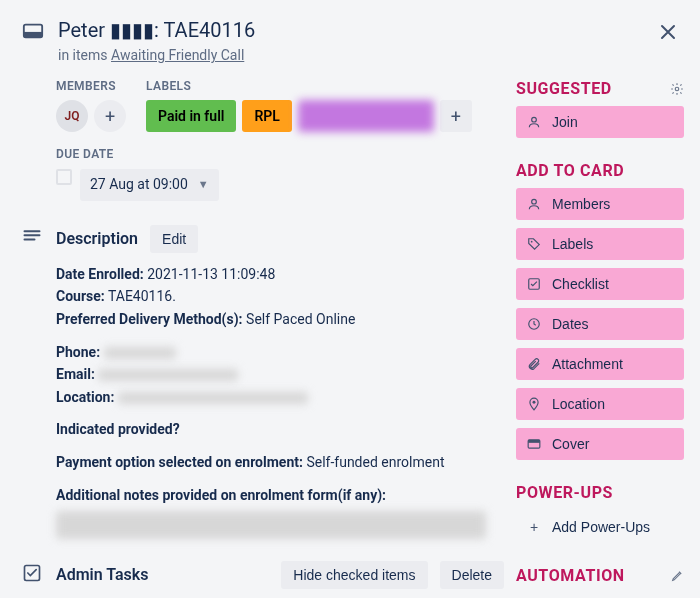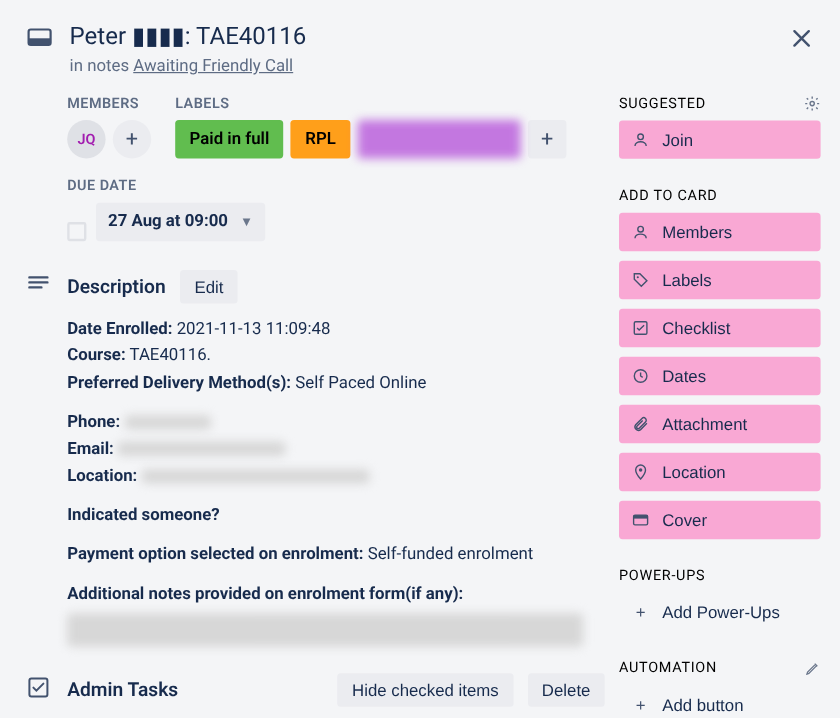--- a/index.html
+++ b/index.html
@@ -49,21 +49,21 @@
     overflow: hidden;
   }
   .main-col { flex: 1; padding-left: 34px; overflow-y: auto; }
   .side-col { width: 168px; flex-shrink: 0; overflow-y: auto; }
 
   .meta-row { display: flex; gap: 20px; margin-bottom: 14px; }
   .meta-label { font-size: 12px; font-weight: 600; color: #5e6c84; letter-spacing: .4px; margin-bottom: 6px; }
   .members-row { display: flex; gap: 6px; align-items: center; }
   .avatar {
     width: 32px; height: 32px; border-radius: 50%;
-    background: #dfe1e6; color: #a21caf;
+    background: #dfe1e6; color: #7f1d1d;
     display: flex; align-items: center; justify-content: center;
     font-size: 12px; font-weight: 600;
   }
   .add-circle {
     width: 32px; height: 32px; border-radius: 50%;
     background: #ebecf0; color: #42526e;
     display: flex; align-items: center; justify-content: center;
     font-size: 18px; cursor: pointer;
   }
   .labels-row { display: flex; gap: 6px; align-items: center; }
@@ -76,21 +76,21 @@
   .label-orange { background: #ff9f1a; }
   .label-purple { width: 136px; background: #c377e0; filter: blur(4px); }
   .add-square {
     width: 32px; height: 32px; border-radius: 3px;
     background: #ebecf0; color: #42526e;
     display: flex; align-items: center; justify-content: center;
     font-size: 18px; cursor: pointer;
   }
 
   .due-block { margin-bottom: 24px; }
-  .due-row { display: flex; align-items: flex-end; gap: 8px; font-weight: bold; }
+  .due-row { display: flex; align-items: flex-start; gap: 8px; }
   .due-check { width: 16px; height: 16px; border: 2px solid #dfe1e6; border-radius: 2px; cursor: pointer; }
   .due-pill {
     background: #ebecf0; padding: 6px 10px; border-radius: 3px;
     display: flex; align-items: center; gap: 10px; cursor: pointer;
     font-size: 14px; color: #172b4d;
   }
   .chev { color: #6b778c; font-size: 11px; }
 
   .section { display: flex; gap: 14px; margin-bottom: 14px; margin-left: -34px; }
   .section-icon { color: #42526e; margin-top: 2px; width: 20px; display:flex; justify-content:center; flex-shrink:0; }
@@ -104,21 +104,21 @@
   .section-head .spacer { flex: 1; }
 
   .desc-body { font-size: 14px; color: #172b4d; }
   .desc-body p { margin-bottom: 3px; }
   .desc-body .block-gap { height: 10px; }
   .blur-sm { display: inline-block; background:#d7d7d7; border-radius:4px; filter: blur(4px); vertical-align: middle; }
   .blur-lg { display: block; background:#d7d7d7; border-radius:4px; filter: blur(4px); }
 
   
   .side-heading-row { display: flex; align-items: center; justify-content: space-between; margin-bottom: 6px; }
-  .side-heading { font-size: 12px; font-weight: 400; letter-spacing: .6px; color: #000000; }
+  .side-heading { font-size: 16px; font-weight: 700; letter-spacing: .6px; color: #be185d; }
   .side-gear { color: #6b778c; cursor: pointer; }
   .side-btn {
     width: 100%; height: 32px; background: #f9a8d4; border: none;
     border-radius: 3px; display: flex; align-items: center; gap: 10px;
     padding: 0 10px; font-size: 14px; color: #172b4d; margin-bottom: 8px;
     cursor: pointer; text-align: left;
   }
   .side-btn.plain { background: transparent; }
   .side-btn .i { width: 16px; display: flex; align-items: center; justify-content: center; color: #42526e; }
   .side-group-gap { height: 14px; }
@@ -138,21 +138,21 @@
   <div class="header">
     <div class="header-icon">
       <svg width="22" height="22" viewBox="0 0 24 24">
           <rect x="2" y="5" width="20" height="14" rx="2" fill="none" stroke="#42526e" stroke-width="2"></rect>
           <rect x="2" y="13" width="20" height="6" rx="0" fill="#42526e"></rect>
         </svg>
     </div>
     <div class="title-block">
       <div class="card-title">Peter ▮▮▮▮: TAE40116</div>
       <div class="in-list">
-        <span>in notes </span><a>Awaiting Friendly Call</a>
+        <span>in items </span><a>Awaiting Friendly Call</a>
       </div>
     </div>
   </div>
 
   <div class="body">
     <div class="main-col">
 
       <div class="meta-row">
         <div>
           <div class="meta-label">MEMBERS</div>
@@ -196,21 +196,21 @@
           </div>
           <div class="desc-body">
             <p><strong>Date Enrolled:</strong> <span>2021-11-13 11:09:48</span></p>
             <p><strong>Course:</strong> <span>TAE40116.</span></p>
             <p><strong>Preferred Delivery Method(s):</strong> <span>Self Paced Online</span></p>
             <div class="block-gap"></div>
             <p><strong>Phone:</strong> <span class="blur-sm" style="width:72px;height:12px"></span></p>
             <p><strong>Email:</strong> <span class="blur-sm" style="width:140px;height:12px"></span></p>
             <p><strong>Location:</strong> <span class="blur-sm" style="width:190px;height:12px"></span></p>
             <div class="block-gap"></div>
-            <p><strong>Indicated someone?</strong></p>
+            <p><strong>Indicated provided?</strong></p>
             <div class="block-gap"></div>
             <p><strong>Payment option selected on enrolment:</strong> <span>Self-funded enrolment</span></p>
             <div class="block-gap"></div>
             <p><strong>Additional notes provided on enrolment form(if any):</strong></p>
             <div class="blur-lg" style="width:430px;height:28px;margin-top:6px"></div>
           </div>
         </div>
       </div>
 
       <div class="section" style="margin-top:22px;margin-bottom:4px">

